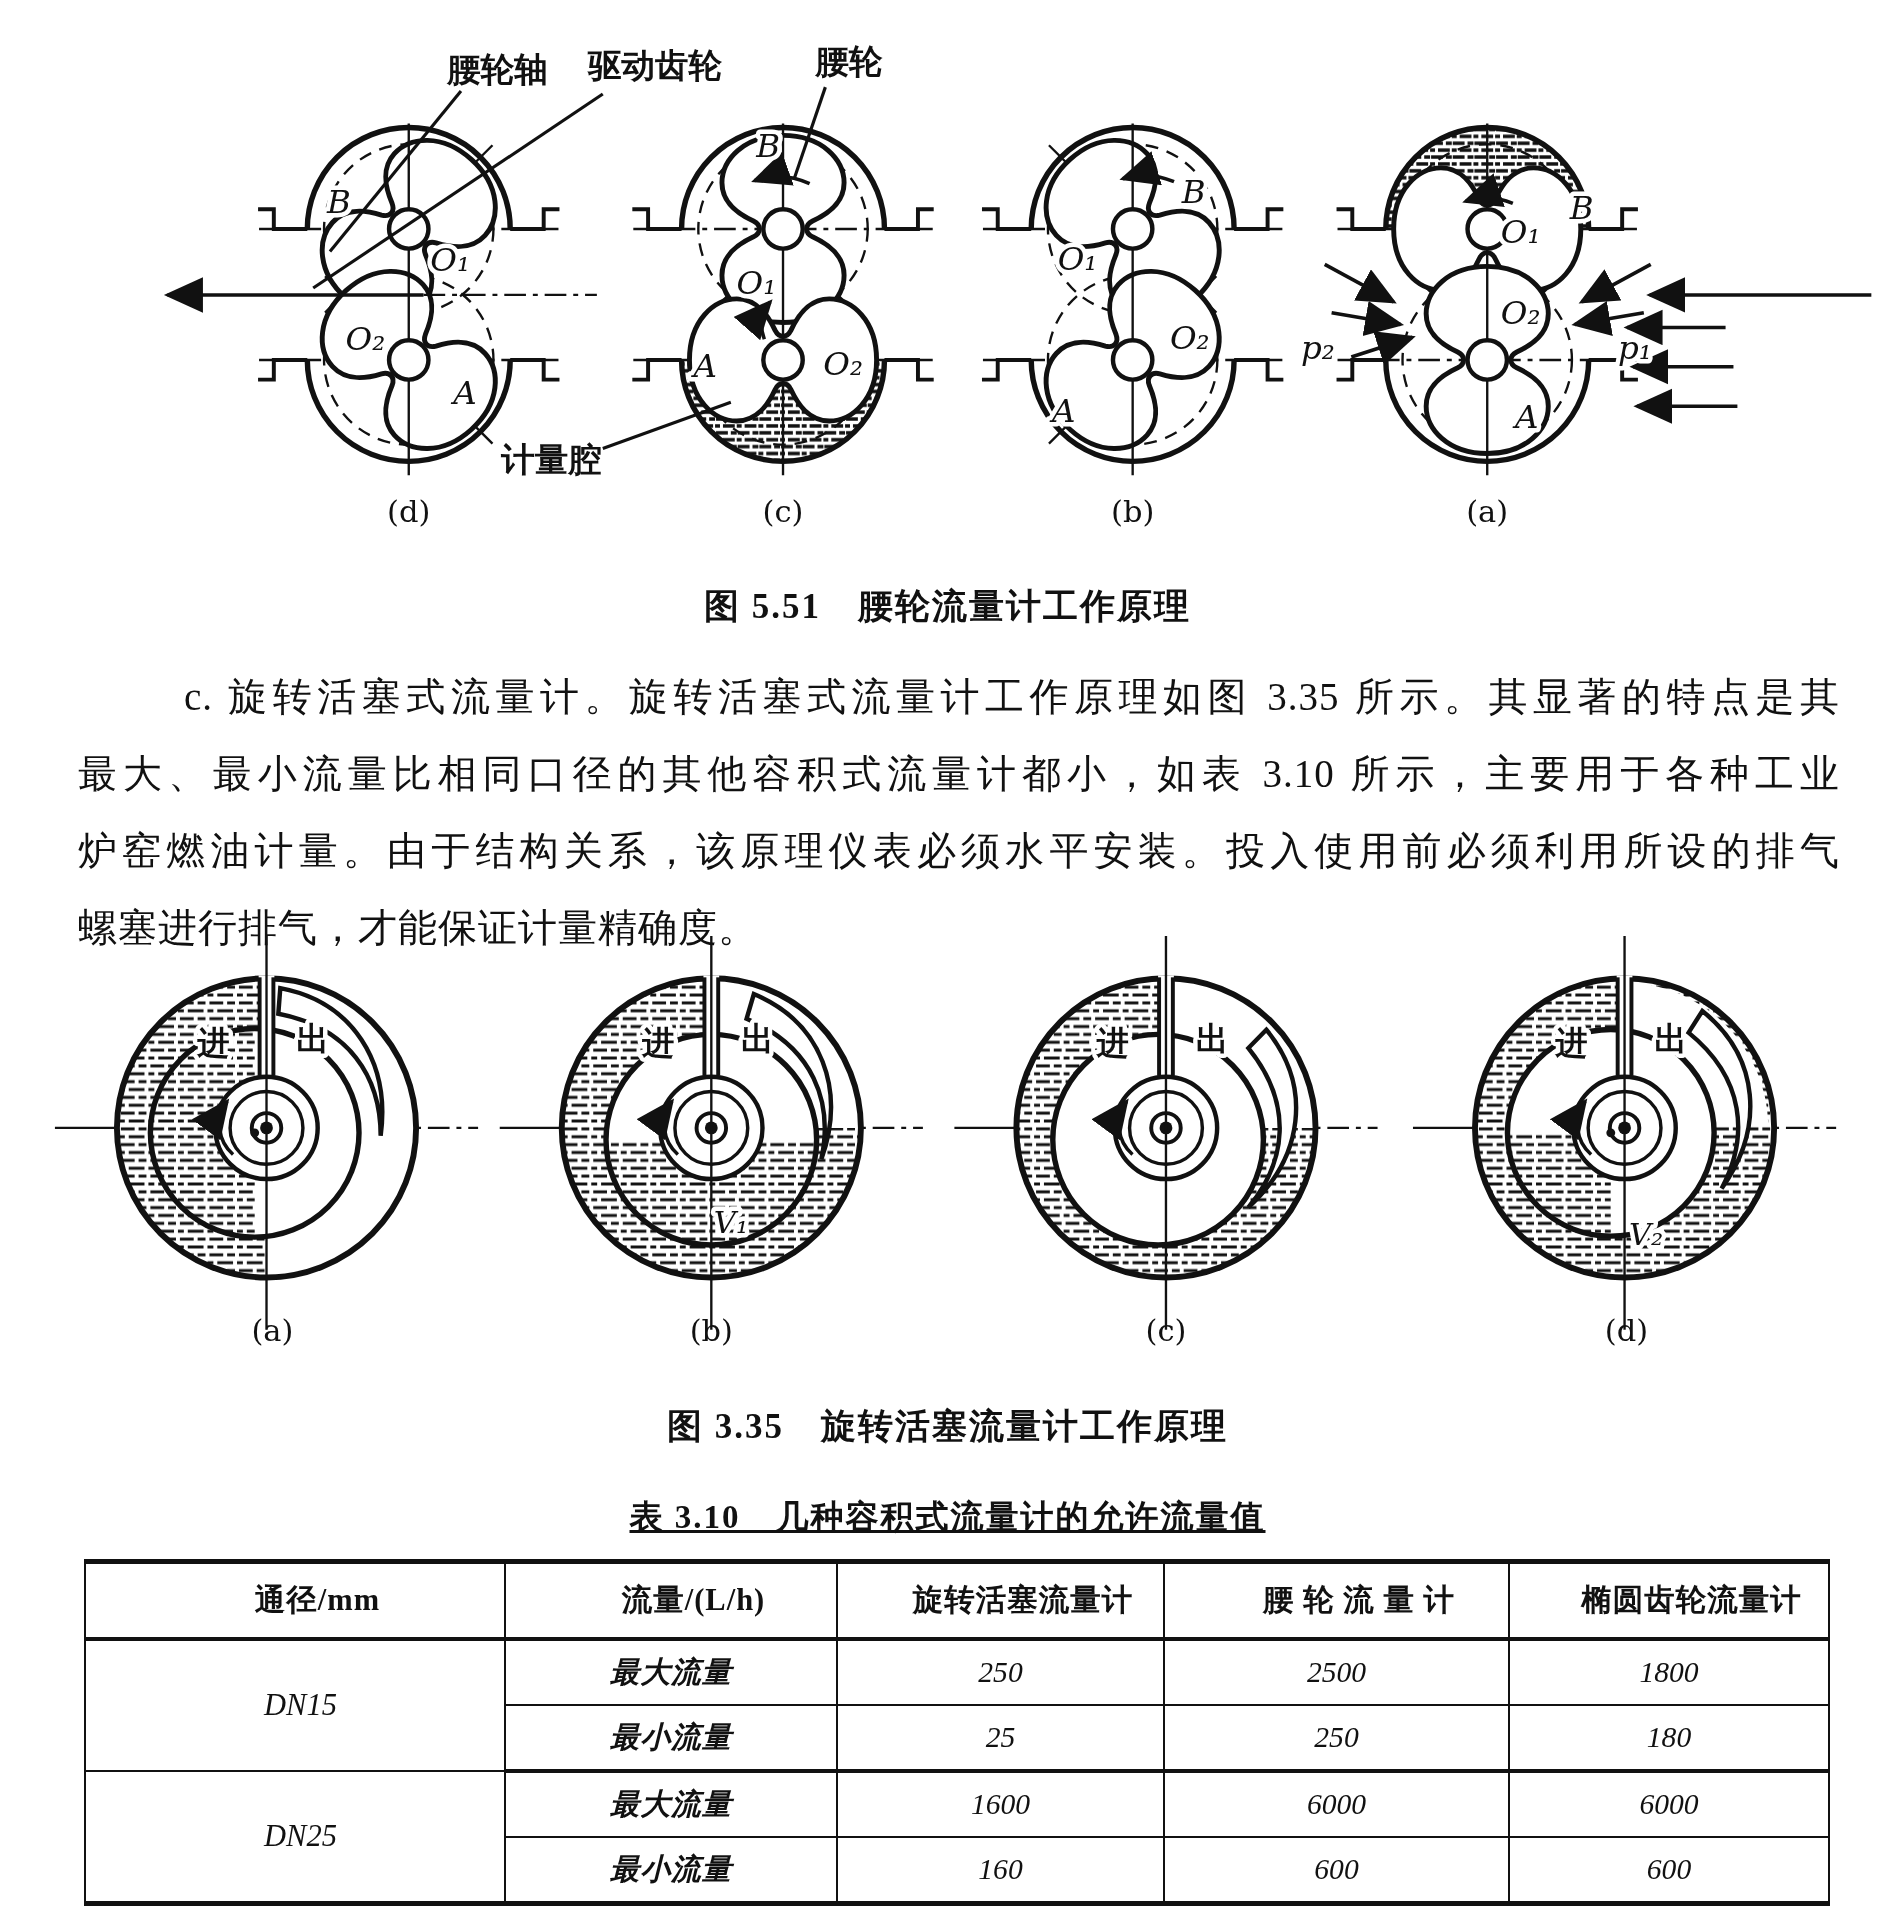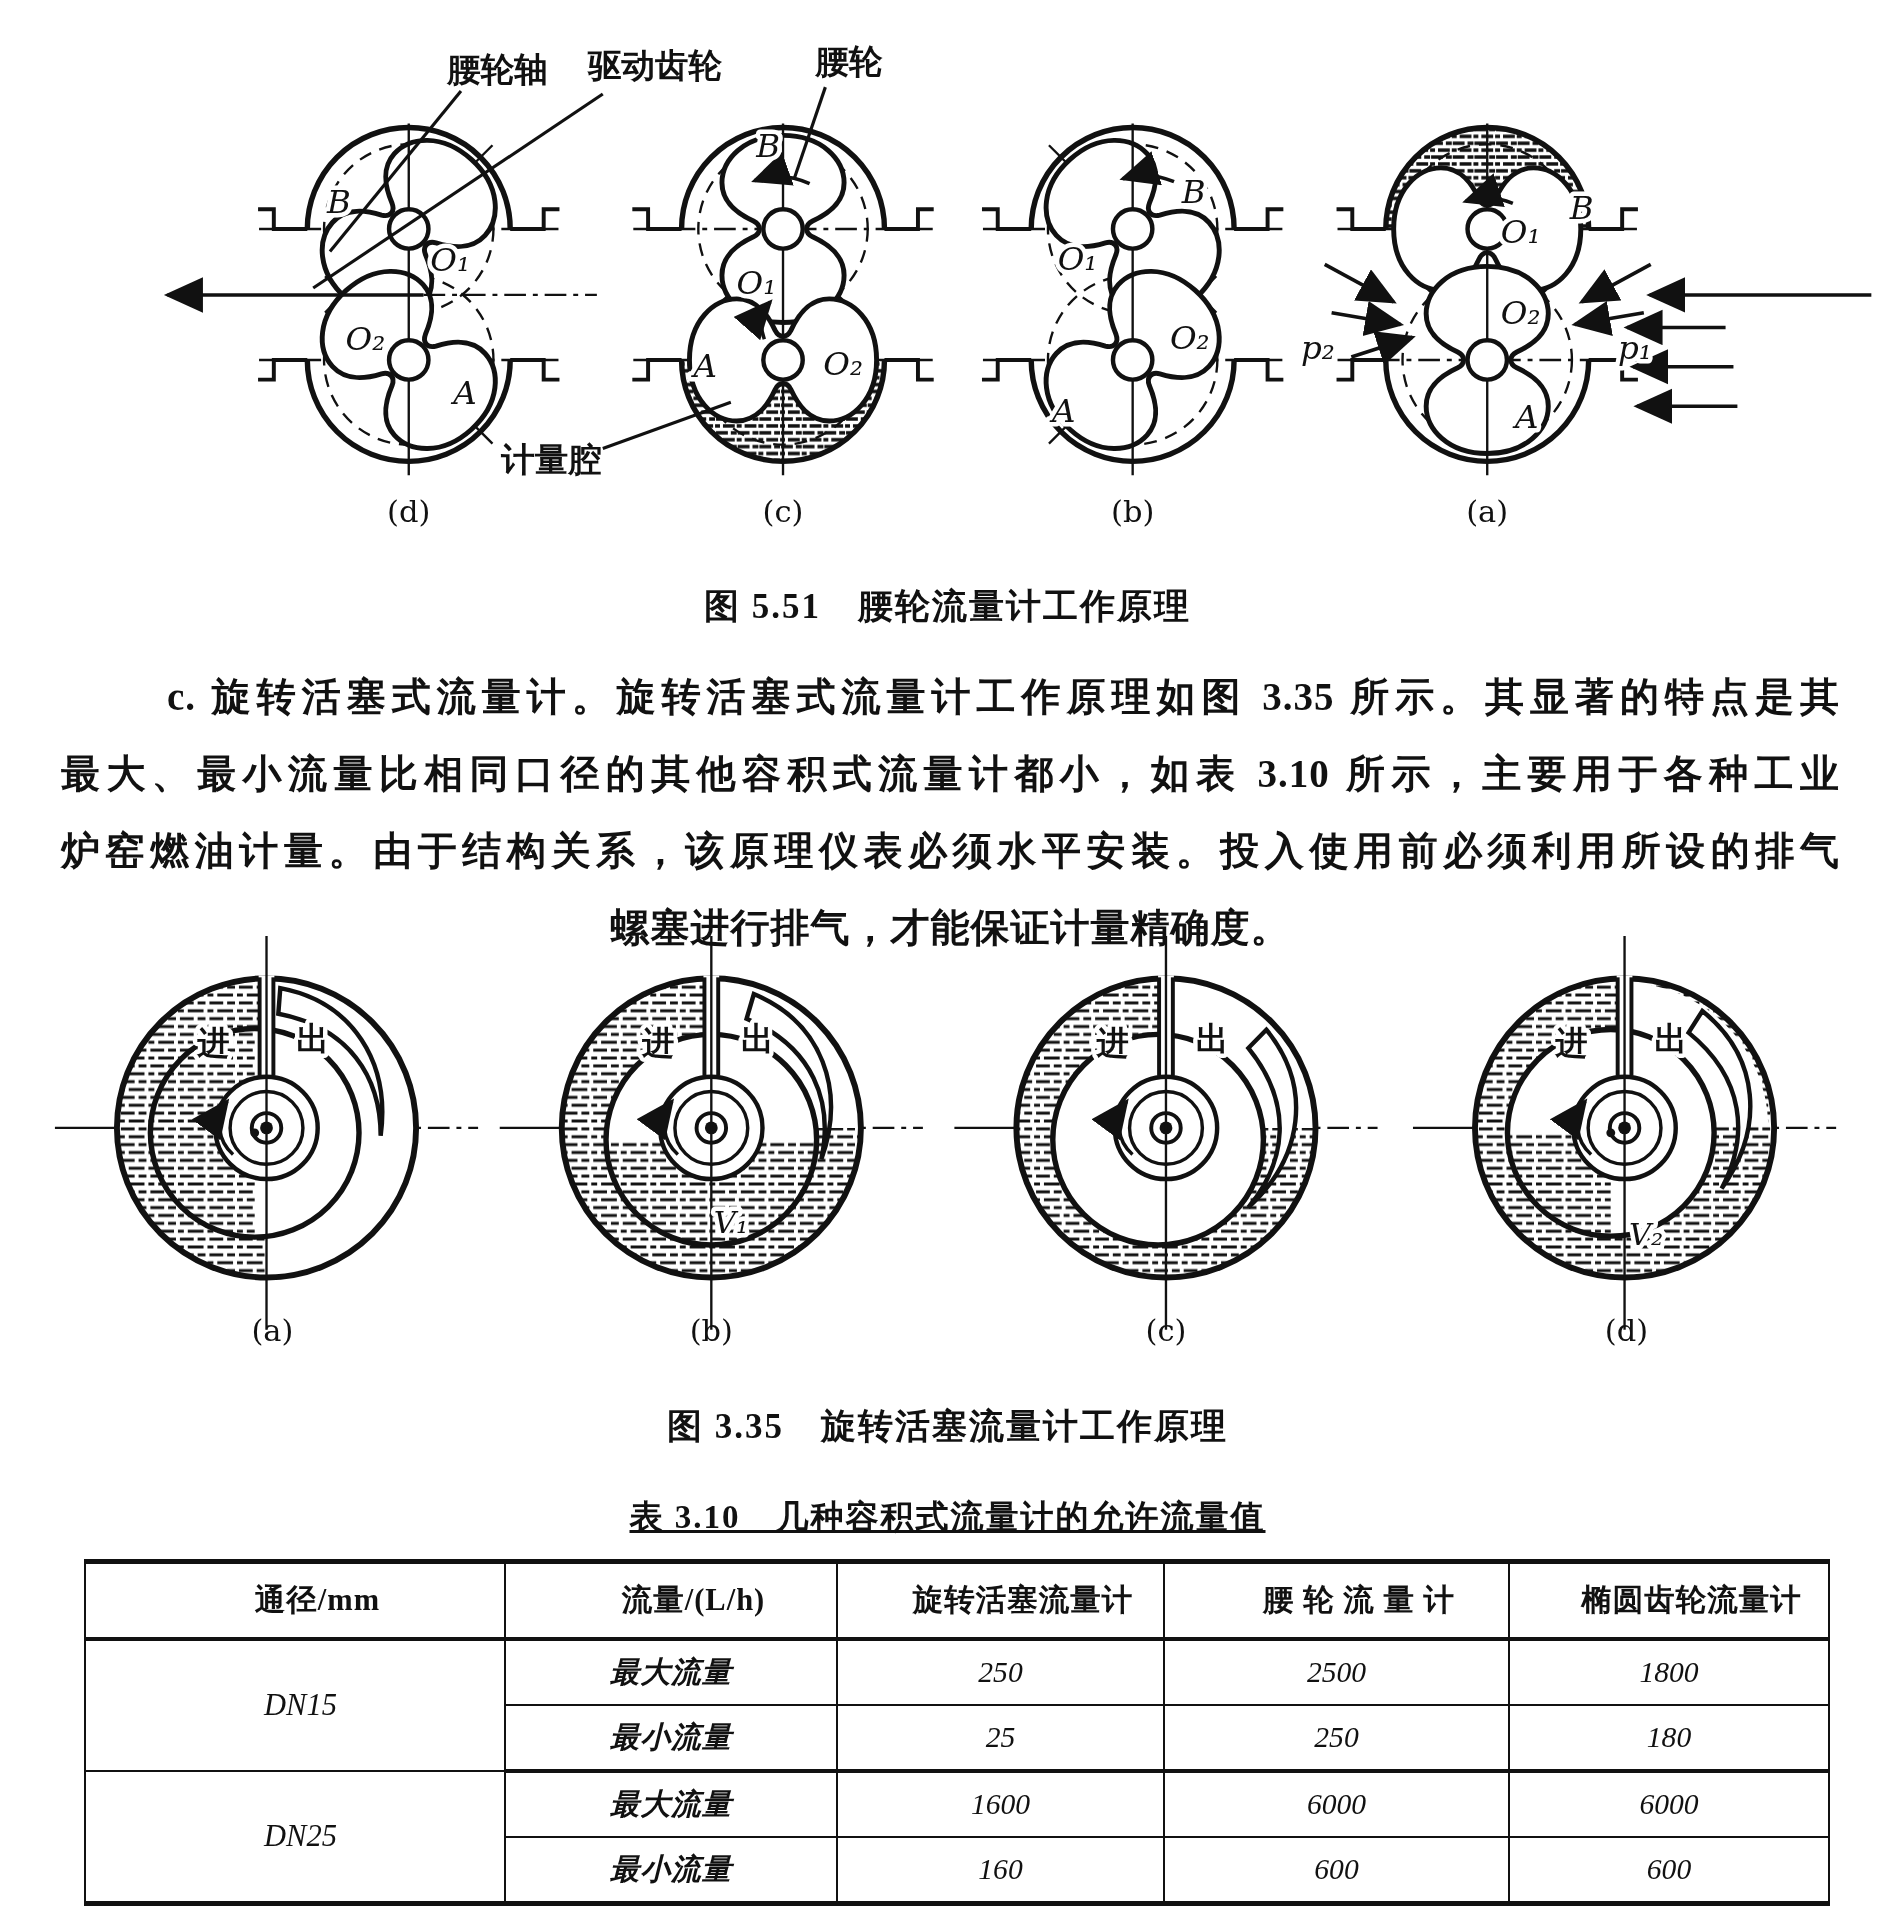--- a/index.html
+++ b/index.html
@@ -28,24 +28,24 @@
   .ldr{stroke:#111;stroke-width:3.2;fill:none;}
   .caption{
     position:absolute;left:0;width:100%;text-align:center;
     font-size:35px;font-weight:700;letter-spacing:2px;
   }
   .tbl-title{
     position:absolute;left:0;width:100%;text-align:center;
     font-size:33px;font-weight:700;letter-spacing:2px;text-decoration:underline;
   }
   #paragraph{
-    position:absolute;left:61px;right:55px;top:658px;
-    font-size:39px;font-weight:700;line-height:77px;letter-spacing:1px;
-  }
-  #paragraph .line{white-space:normal;text-align:center;}
+    position:absolute;left:78px;right:55px;top:658px;
+    font-size:39px;font-weight:400;line-height:77px;letter-spacing:1px;
+  }
+  #paragraph .line{white-space:normal;}
   #paragraph .j{text-align:justify;text-align-last:justify;}
   #paragraph .ind{text-indent:106px;}
   table.flow{
     position:absolute;left:84px;top:1559px;width:1744px;
     border-collapse:collapse;table-layout:fixed;
     border-top:5.9px solid #111;border-bottom:5.9px solid #111;
     border-left:2.5px solid #111;border-right:2.5px solid #111;
   }
   table.flow th{
     height:71px;border-bottom:4.4px solid #111;border-left:2.5px solid #111;

